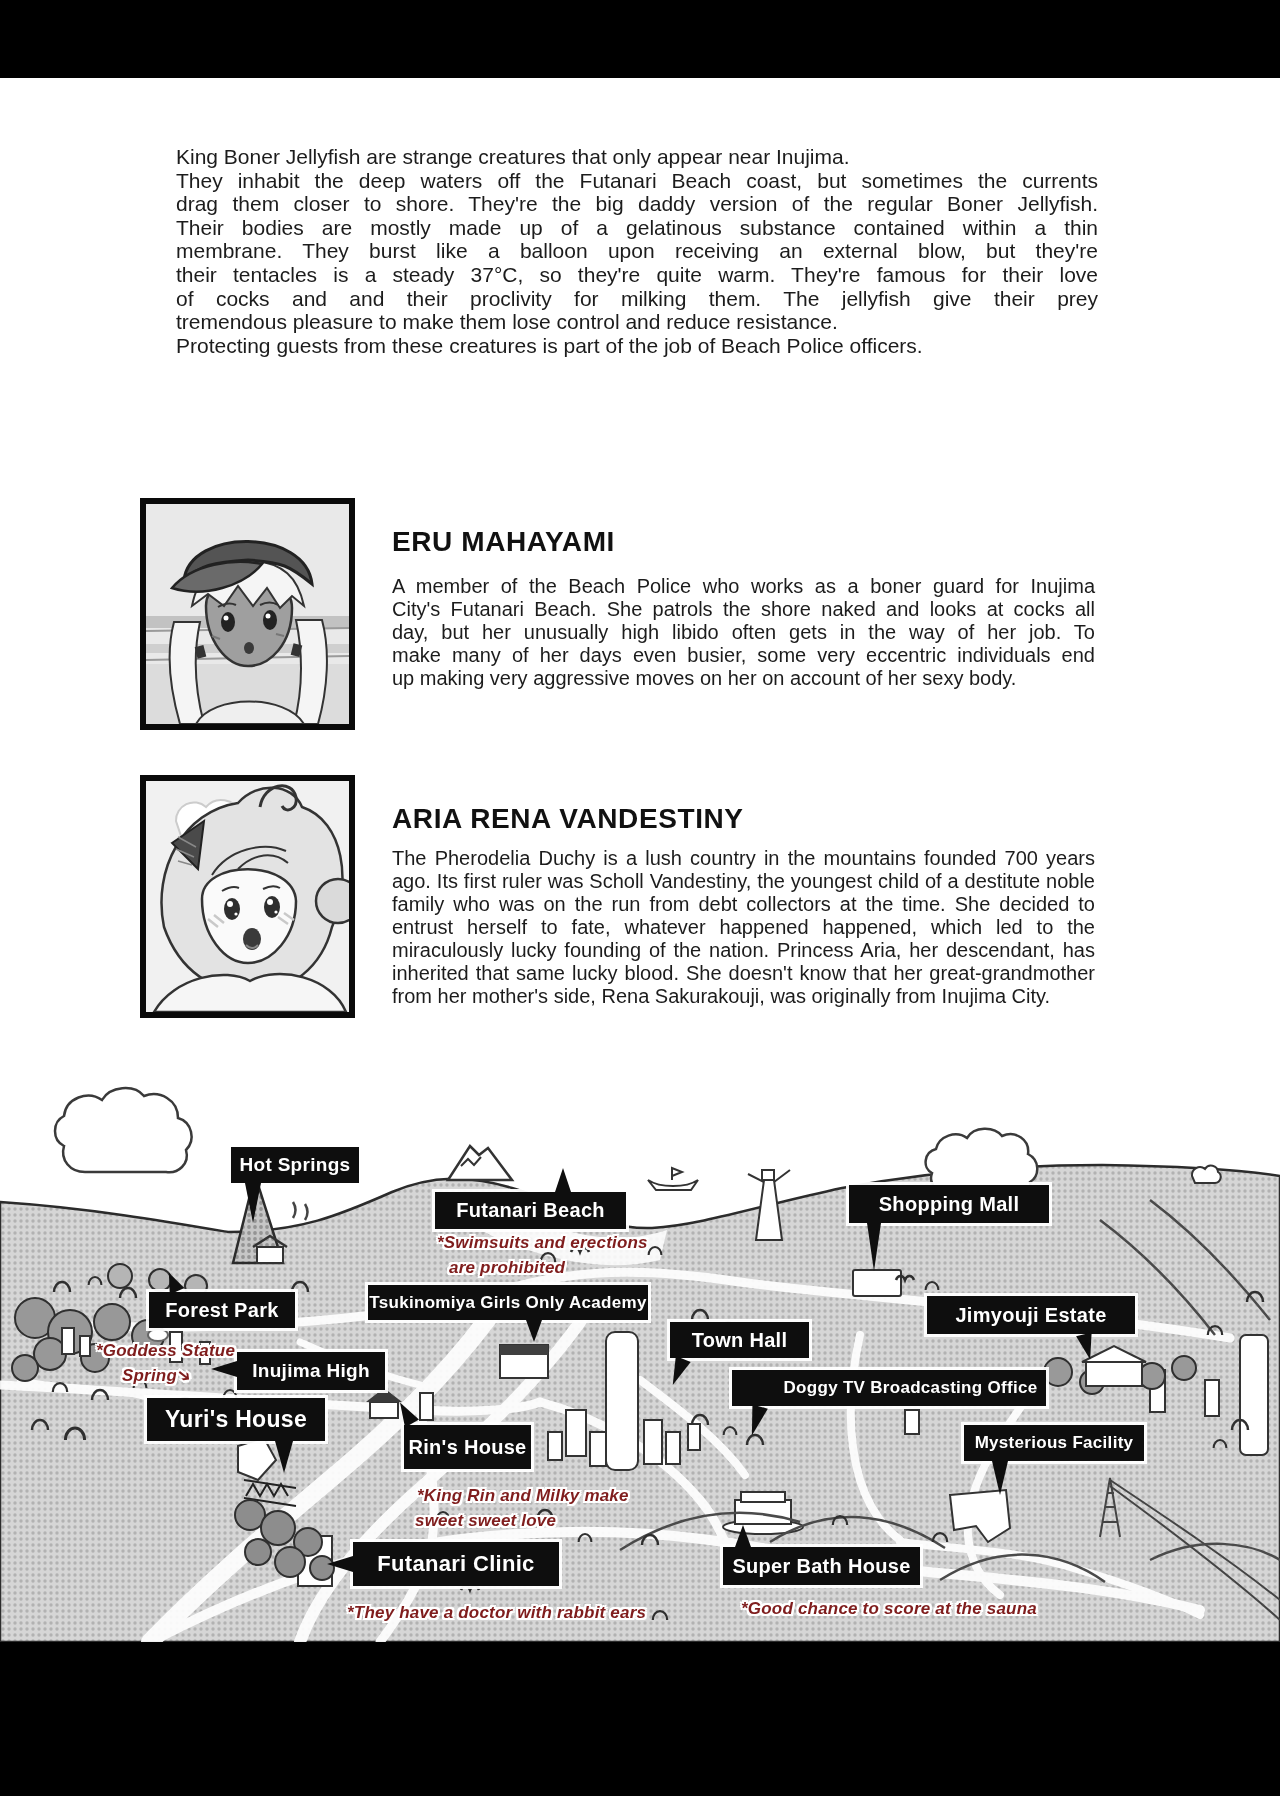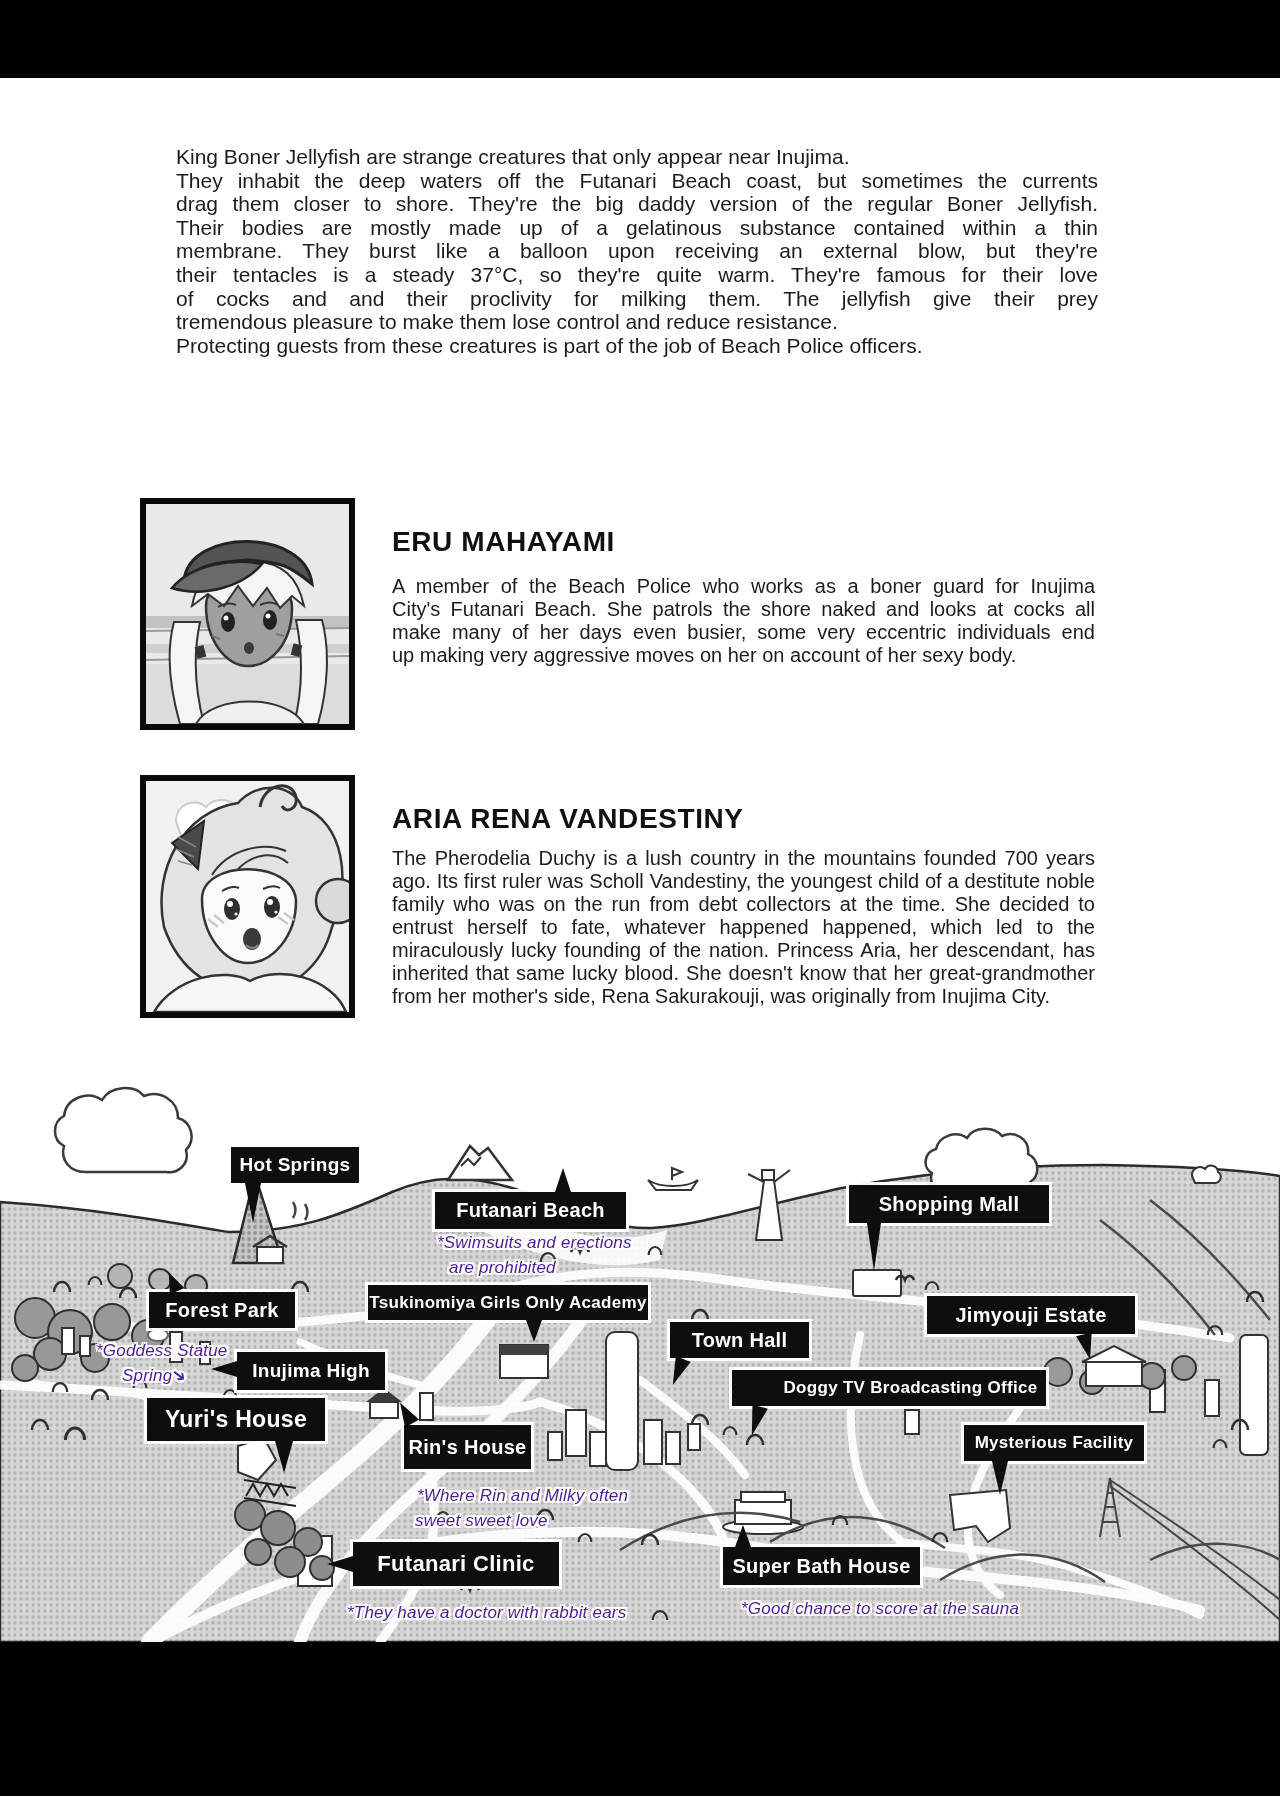--- a/index.html
+++ b/index.html
@@ -14,21 +14,21 @@
   .just{white-space:normal;text-align:justify;text-align-last:justify;}
   .ctitle{font-size:28px;font-weight:bold;letter-spacing:.6px;color:#111;}
   .portrait{position:absolute;left:140px;width:203px;border:6px solid #0a0a0a;background:#eee;}
   .portrait svg{display:block;}
   #map{position:absolute;left:0;top:1080px;width:1280px;height:562px;}
   #map svg{position:absolute;left:0;top:0;}
   .mlabel{position:absolute;background:#0e0e0e;color:#fff;font-weight:bold;
     display:flex;align-items:center;justify-content:center;letter-spacing:.3px;
     box-shadow:0 0 0 3px rgba(255,255,255,.95);z-index:4;box-sizing:border-box;white-space:nowrap;}
   .pt{position:absolute;width:0;height:0;border-style:solid;border-color:transparent;}
-  .mnote{position:absolute;font-style:italic;font-weight:normal;color:#4c1d95;z-index:4;
+  .mnote{position:absolute;font-style:italic;font-weight:bold;color:#7f1d1d;z-index:4;
     white-space:nowrap;letter-spacing:.2px;
     text-shadow:-2px -2px 0 #fff,2px -2px 0 #fff,-2px 2px 0 #fff,2px 2px 0 #fff,
                 0 -2px 0 #fff,0 2px 0 #fff,-2px 0 0 #fff,2px 0 0 #fff;}
   .mnote div{line-height:25px;font-size:17px;}
   .arrow-glyph{display:inline-block;transform:rotate(38deg);font-style:normal;}
 </style>
 </head>
 <body>
 
 <div class="bar" id="topbar"></div>
@@ -69,20 +69,21 @@
     <ellipse cx="103" cy="144" rx="5" ry="6" fill="#3a3a3a"></ellipse>
     <path d="M66,132 l8,3 M130,130 l8,2" stroke="#777" stroke-width="2"></path>
     <rect x="50" y="142" width="9" height="12" fill="#333" transform="rotate(-14 54 148)"></rect>
     <rect x="146" y="140" width="9" height="12" fill="#333" transform="rotate(14 150 146)"></rect>
   </svg>
 </div>
 <div class="textcol ctitle" style="left:392px;top:526px;">ERU MAHAYAMI</div>
 <div class="textcol charline" style="left:392px;top:575px;width:703px;">
     <div class="tline just">A member of the Beach Police who works as a boner guard for Inujima</div>
     <div class="tline just">City's Futanari Beach. She patrols the shore naked and looks at cocks all</div>
+    <div class="tline just">day, but her unusually high libido often gets in the way of her job. To</div>
     <div class="tline just">make many of her days even busier, some very eccentric individuals end</div>
     <div class="tline">up making very aggressive moves on her on account of her sexy body.</div>
   </div>
 
 <div class="portrait" style="top:775px;height:231px;">
   <svg width="203" height="231" viewBox="0 0 203 231">
     <rect width="203" height="231" fill="#f1f1f1"></rect>
     <path d="M30,40 a18,18 0 0 1 30,-14 a20,20 0 0 1 34,6 a14,14 0 0 1 -6,26 l-52,0 z" fill="#fff" stroke="#ccc" stroke-width="2"></path>
     <path d="M18,146 C6,88 38,30 92,22 C112,0 146,2 156,26 C198,40 206,102 186,146 C176,186 146,210 104,213 C68,210 34,192 18,146 Z" fill="#e3e3e3" stroke="#333" stroke-width="2.5"></path>
     <path d="M114,26 C118,2 146,-2 150,16 C152,28 140,33 136,25" fill="none" stroke="#333" stroke-width="3"></path>
@@ -387,21 +388,21 @@
     <div>*Swimsuits and erections</div>
     <div style="margin-left:12px;">are prohibited</div>
   </div>
 
   <div class="mnote" style="left:96px;top:258px;">
     <div>*Goddess Statue</div>
     <div style="margin-left:26px;"><span>Spring</span><span class="arrow-glyph">➔</span></div>
   </div>
 
   <div class="mnote" style="left:417px;top:403px;">
-    <div>*Where Rin and Milky often</div>
+    <div>*King Rin and Milky make</div>
     <div style="margin-left:-2px;">sweet sweet love</div>
   </div>
 
   <div class="mnote" style="left:347px;top:520px;">
     <div>*They have a doctor with rabbit ears</div>
   </div>
 
   <div class="mnote" style="left:741px;top:516px;">
     <div>*Good chance to score at the sauna</div>
   </div>

